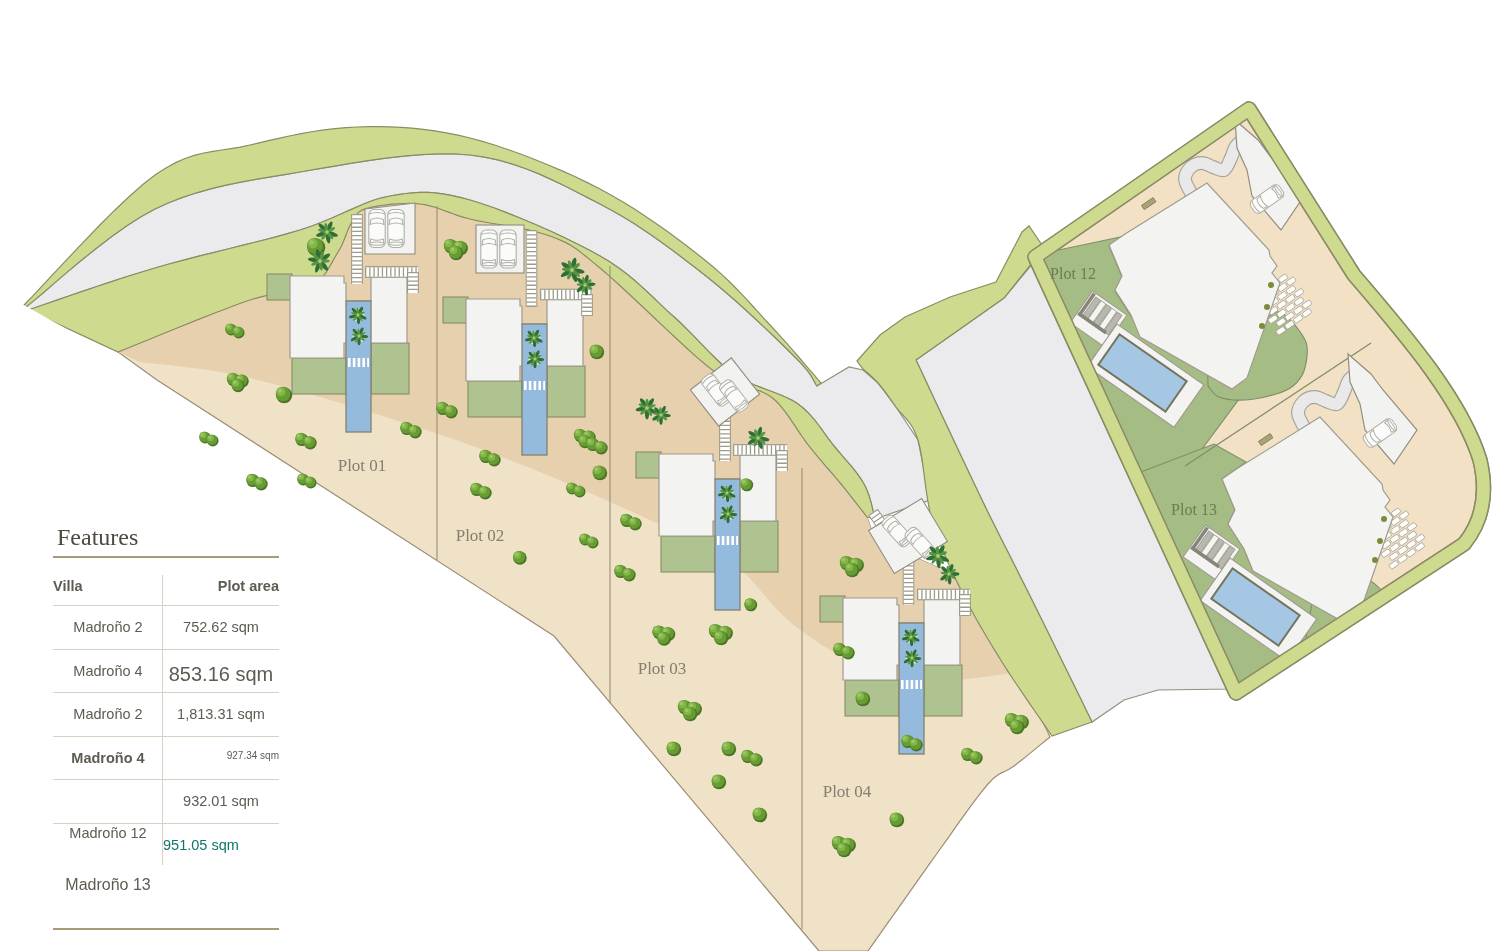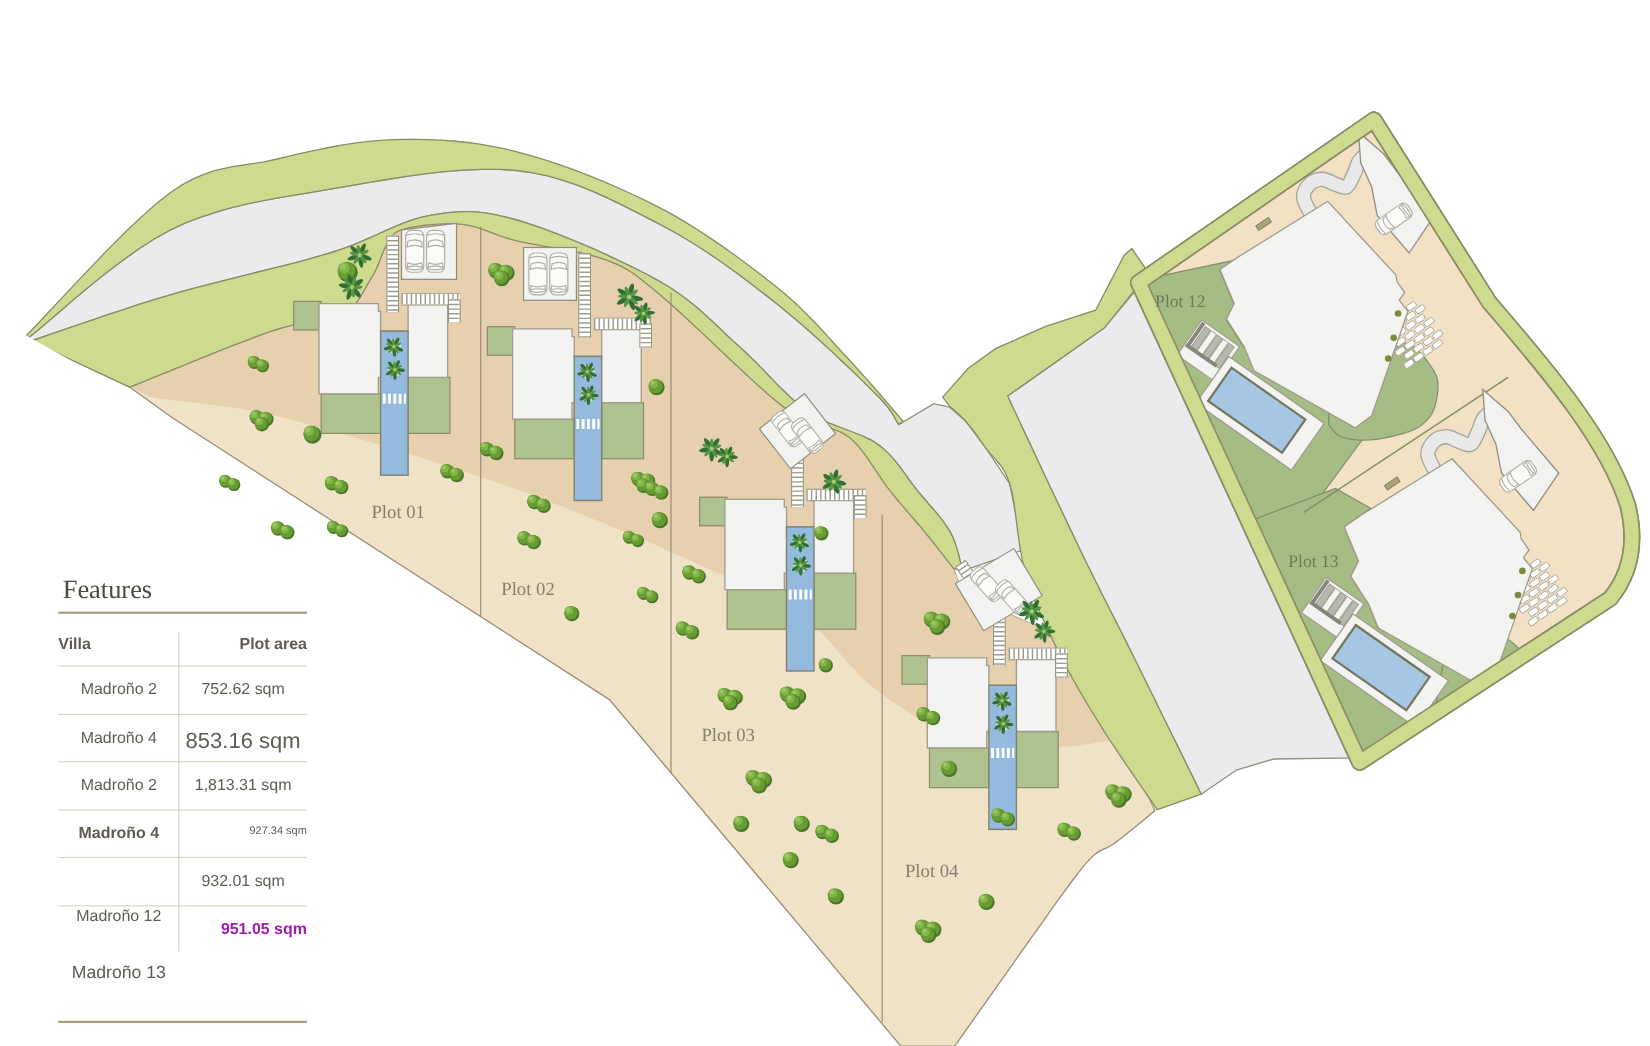--- a/index.html
+++ b/index.html
@@ -1036,14 +1036,14 @@
 
 <div style="position:absolute;left:53px;top:749.5px;width:110px;text-align:center;font-size:14.5px;color:#5f5b52;font-weight:bold;">Madroño 4</div>
 <div style="position:absolute;left:163px;top:749.5px;width:116px;text-align:right;font-size:10px;color:#5f5b52;">927.34 sqm</div>
 <div style="position:absolute;left:53px;top:779.0px;width:226px;height:1px;background:#d9d2c4;"></div>
 
 <div style="position:absolute;left:53px;top:793.0px;width:110px;text-align:center;font-size:14.5px;color:#5f5b52;margin-top:32px;">Madroño 12</div>
 <div style="position:absolute;left:163px;top:793.0px;width:116px;text-align:center;font-size:14.5px;color:#5f5b52;">932.01 sqm</div>
 <div style="position:absolute;left:53px;top:822.5px;width:226px;height:1px;background:#d9d2c4;"></div>
 
 <div style="position:absolute;left:53px;top:876px;width:110px;text-align:center;font-size:16px;color:#5f5b52;">Madroño 13</div>
-<div style="position:absolute;left:163px;top:836.5px;width:116px;text-align:right;font-size:14.5px;color:#a21caf;font-weight:bold;">951.05 sqm</div>
+<div style="position:absolute;left:163px;top:836.5px;width:116px;text-align:left;font-size:14.5px;color:#0f766e;">951.05 sqm</div>
 <div style="position:absolute;left:53px;top:928px;width:226px;height:2px;background:#a89b7c;"></div>
 </div>
 </body></html>

